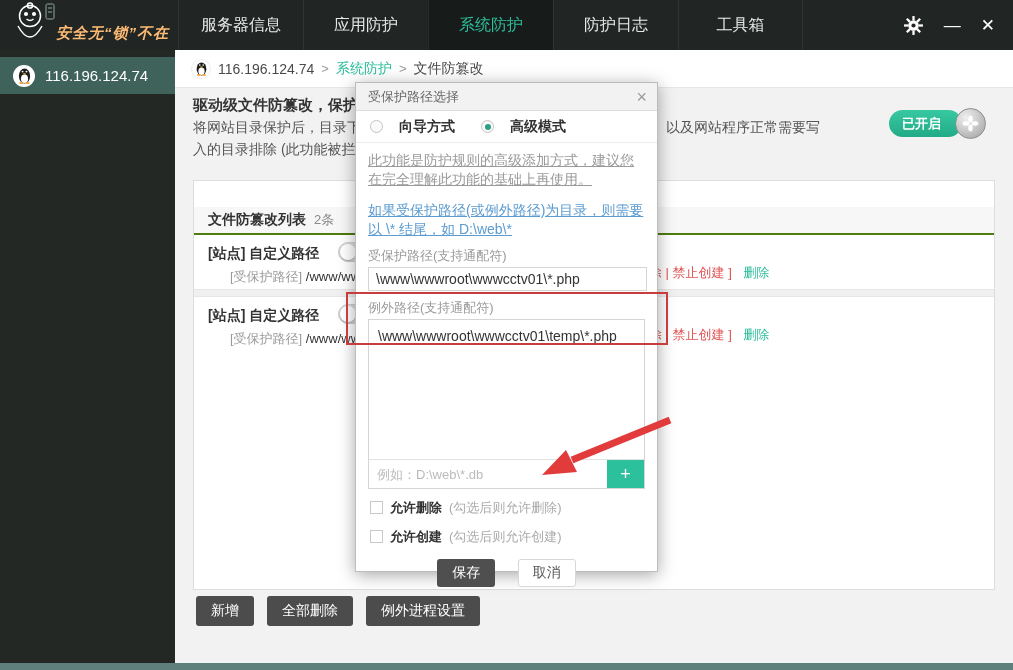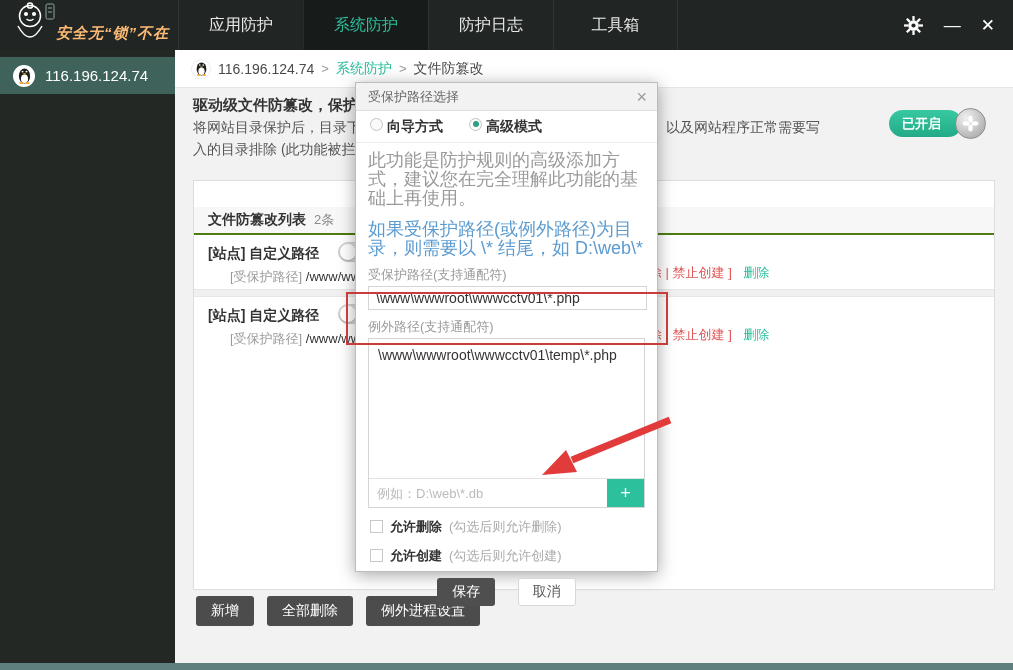--- a/index.html
+++ b/index.html
@@ -67,25 +67,25 @@
   .days-text { font-size:14px; color:#333; }
   .days-num { color:#e2574c; font-weight:bold; margin:0 3px; }
   .bottomstrip { position:absolute; left:0; top:663px; width:1013px; height:7px; background:#5f7f7c; z-index:6; }
 
   
   .modal { position:absolute; left:355px; top:82px; width:303px; height:490px; background:#fff; border:1px solid #bcbcbc; box-shadow:0 3px 16px rgba(0,0,0,.35); z-index:20; }
   .modal-head { height:28px; background:#f2f2f2; border-bottom:1px solid #ddd; display:flex; align-items:center; padding:0 10px 0 12px; }
   .modal-title { font-size:13px; color:#666; }
   .modal-close { margin-left:auto; font-size:18px; color:#9a9a9a; cursor:pointer; line-height:1; }
   .radio-row { height:32px; display:flex; align-items:center; gap:26px; padding:0 14px; border-bottom:1px solid #ececec; }
-  .radio { display:flex; gap:4px; cursor:pointer; }
+  .radio { display:flex; align-items:center; gap:16px; cursor:pointer; }
   .rdot { width:13px; height:13px; border-radius:50%; border:1px solid #c3c3c3; background:#fafafa; position:relative; }
   .rdot.sel::after { content:""; position:absolute; left:2.5px; top:2.5px; width:6px; height:6px; border-radius:50%; background:#2e9e84; }
   .rlabel { font-size:14px; font-weight:bold; color:#333; }
-  .m-desc { margin:8px 12px 0; font-size:18px; color:#9a9a9a; line-height:19px; }
+  .m-desc { margin:8px 12px 0; font-size:14px; color:#9a9a9a; line-height:19px;text-decoration:underline; }
   .m-desc.blue { margin-top:12px; color:#5b9bd0; }
   .m-label { margin:8px 12px 2px; font-size:13px; color:#9a9a9a; }
   .m-input { display:block; width:279px; margin:0 12px; height:24px; border:1px solid #d5d5d5; padding:0 7px; font-size:14px; color:#333; font-family:inherit; }
   .bigbox { position:relative; margin:0 12px; height:170px; border:1px solid #d5d5d5; }
   .bigbox-entry { padding:8px 9px; font-size:14px; color:#333; }
   .addrow { position:absolute; left:0; bottom:0; width:100%; height:29px; border-top:1px solid #e2e2e2; display:flex; }
   .addrow input { flex:1; border:none; outline:none; padding:0 8px; font-size:13px; color:#333; font-family:inherit; }
   .addrow input::placeholder { color:#bbb; }
   .add-btn { width:37px; background:#2cc09c; color:#fff; font-size:18px; border:none; cursor:pointer; line-height:1; }
   .chk-row { display:flex; align-items:center; gap:7px; margin:8px 14px 0; height:21px; }
@@ -118,20 +118,21 @@
         </g>
         <g stroke="#8fa8a0" stroke-width="1" fill="none">
           <rect x="36" y="2" width="8" height="15" rx="1.5"></rect>
           <line x1="38" y1="6" x2="42" y2="6"></line>
           <line x1="38" y1="10" x2="42" y2="10"></line>
         </g>
       </svg>
       <span class="logo-text">安全无“锁”不在</span>
     </div>
     <div class="nav">
+      <div class="nav-item">服务器信息</div>
       <div class="nav-item">应用防护</div>
       <div class="nav-item active">系统防护</div>
       <div class="nav-item">防护日志</div>
       <div class="nav-item">工具箱</div>
     </div>
     <div class="win-controls">
       <span class="win-btn">
         <svg width="21" height="21" viewBox="0 0 24 24">
           <g fill="#fff">
             <circle cx="12" cy="12" r="6"></circle>

